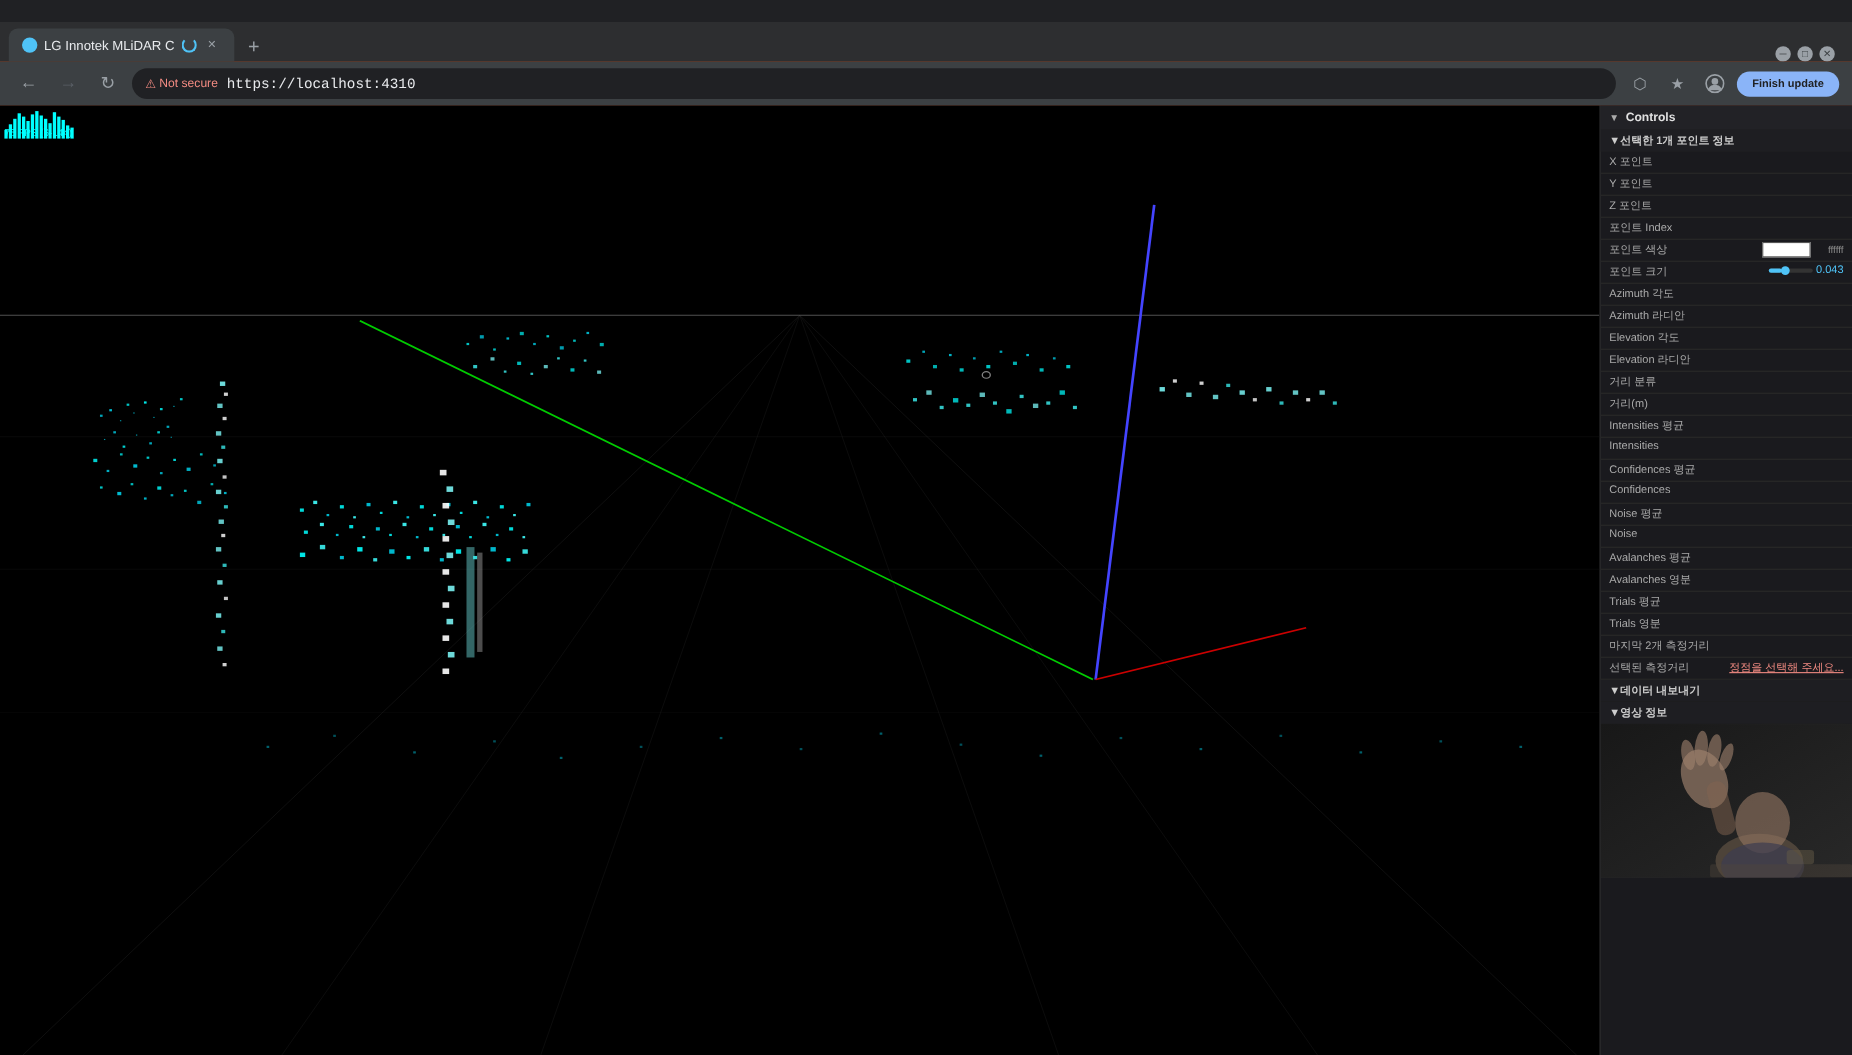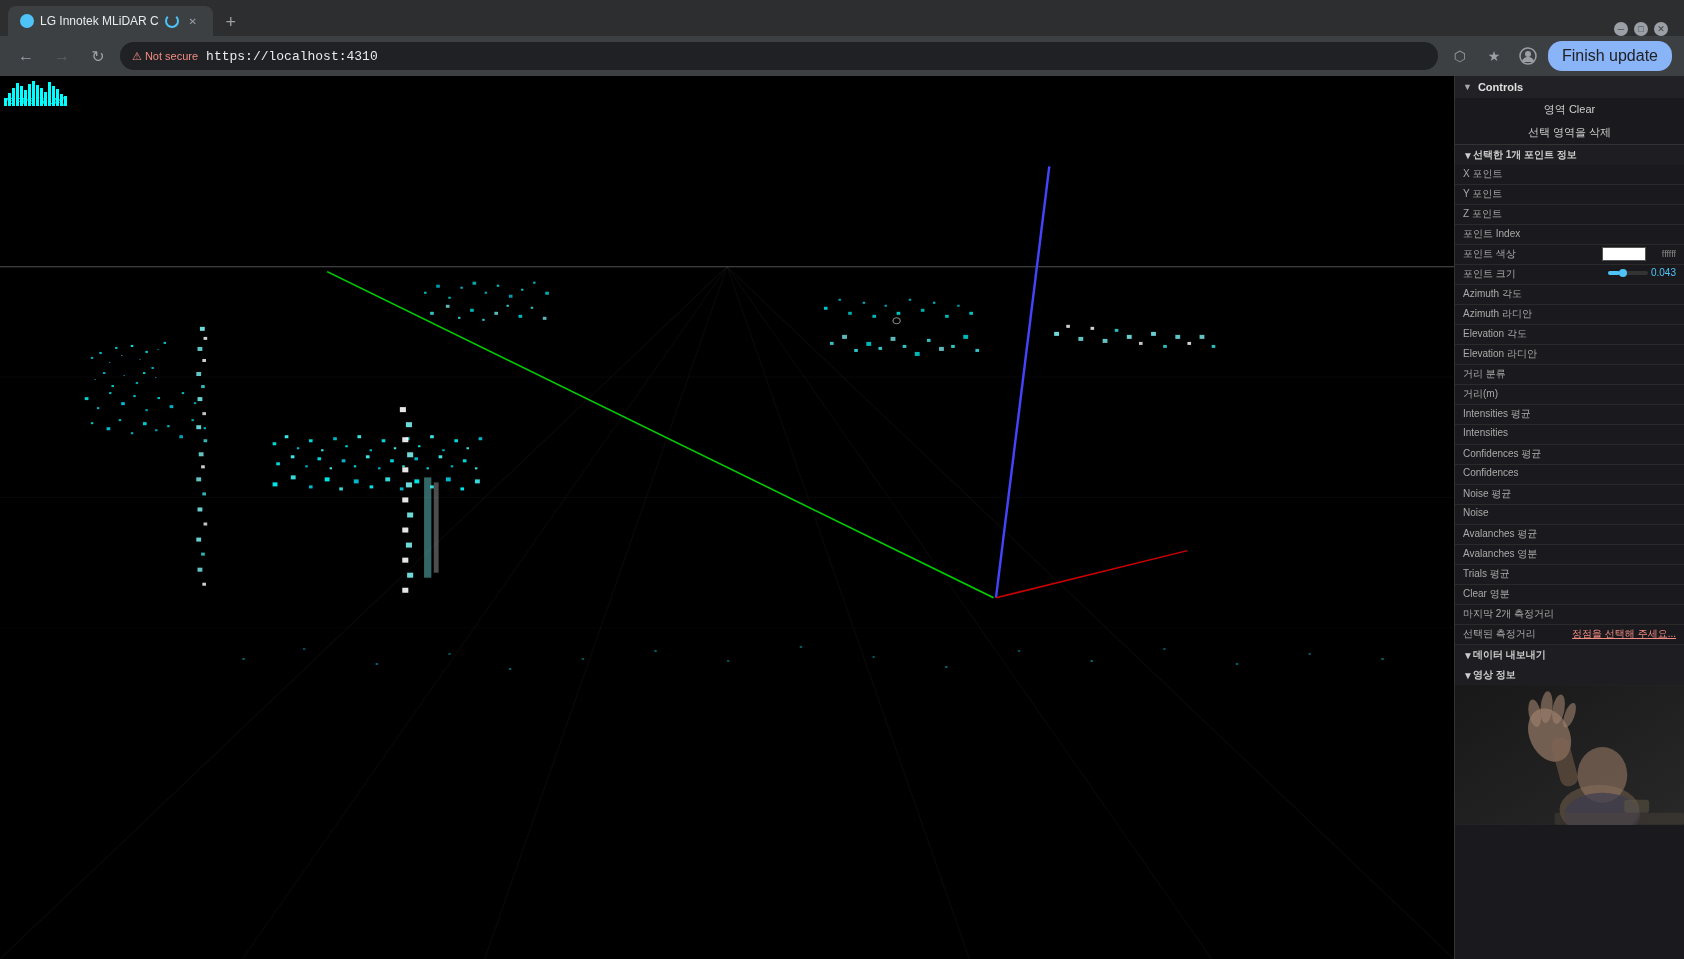--- a/index.html
+++ b/index.html
@@ -4,20 +4,21 @@
   <style>
     * { margin: 0; padding: 0; box-sizing: border-box; }
     body { width: 1684px; height: 959px; overflow: hidden; background: #202124; font-family: 'Segoe UI', Arial, sans-serif; font-size: 12px; }
 
     
     .browser-chrome {
       width: 100%;
       background: #c2410c;
       display: flex;
       flex-direction: column;
+      margin-top: 20px;
     }
     .tab-bar {
       display: flex;
       align-items: flex-end;
       height: 36px;
       background: #2d2e30;
       padding: 0 8px;
       padding-top: 6px;
     }
     .tab {
@@ -157,22 +158,22 @@
       color: #9aa0a6;
       font-size: 14px;
       cursor: pointer;
     }
     .finish-update-btn {
       background: #8ab4f8;
       color: #202124;
       border: none;
       border-radius: 14px;
       padding: 6px 14px;
-      font-size: 16px;
-      font-weight: 400;
+      font-size: 10px;
+      font-weight: 700;
       cursor: pointer;
       white-space: nowrap;
     }
 
     
     .main-content {
       display: flex;
       width: 100%;
       height: calc(959px - 76px);
     }
@@ -650,24 +651,20 @@
     </svg>
   </div>
 
   <div class="right-panel">
 
     <div class="section-header">
       <span class="chevron">▼</span>
       <span>Controls</span>
     </div>
 
-    <div class="panel-section">
-      <button class="panel-btn">영역 Clear</button>
-      <button class="panel-btn">선택 영역을 삭제</button>
-    </div>
 
     <div class="sub-section-header">
       <span class="chevron">▼</span>
       <span>선택한 1개 포인트 정보</span>
     </div>
 
     <div class="prop-row">
       <span class="prop-label">X 포인트</span>
       <span class="prop-value"></span>
     </div>
@@ -775,21 +772,21 @@
       <span class="prop-label">Avalanches 영분</span>
       <span class="prop-value"></span>
     </div>
 
     <div class="prop-row">
       <span class="prop-label">Trials 평균</span>
       <span class="prop-value"></span>
     </div>
 
     <div class="prop-row">
-      <span class="prop-label">Clear 영분</span>
+      <span class="prop-label">Trials 영분</span>
       <span class="prop-value"></span>
     </div>
 
     <div class="prop-row">
       <span class="prop-label">마지막 2개 측정거리</span>
     </div>
     <div class="prop-row">
       <span class="prop-label">선택된 측정거리</span>
       <span class="highlighted-link">정점을 선택해 주세요...</span>
     </div>

